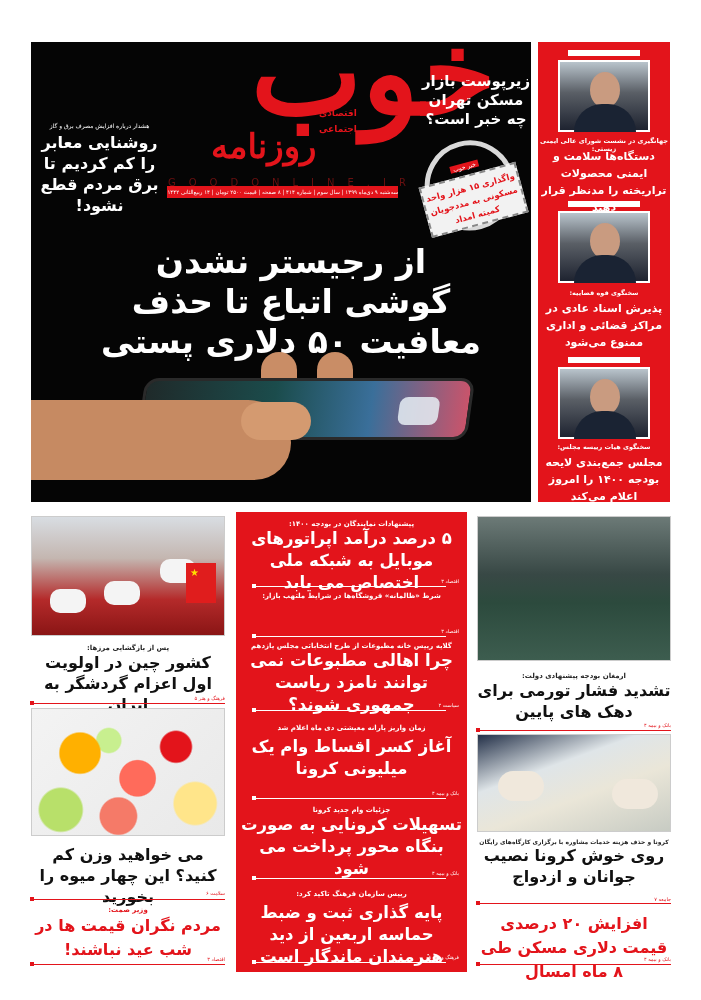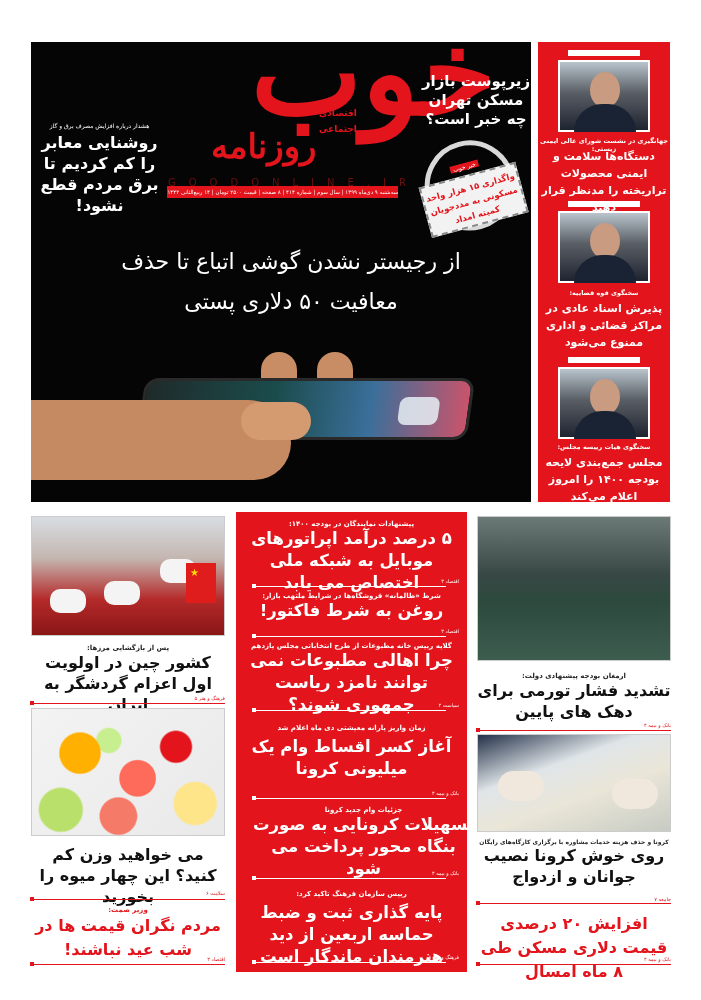--- a/index.html
+++ b/index.html
@@ -55,21 +55,21 @@
     border: 2px dashed #888; color: #e3141b; font-size: 8.5px; font-weight: bold; text-align: center; line-height: 14px; padding-top: 4px;
   }
   .stamp-tag {
     position: absolute; left: 45px; top: 2px; background: #e3141b; color: #fff; font-size: 6px; padding: 0 3px;
   }
   .hero-kicker {
     left: 126px; top: 170px; width: 232px; height: 26px; background: #e3141b; color: #fff; font-size: 11px; font-weight: bold;
     text-align: center; line-height: 26px;
   }
   .hero-headline {
-    left: 70px; top: 200px; width: 380px; color: #fff; font-weight: normal; font-size: 22px; line-height: 40px; text-align: center;
+    left: 70px; top: 200px; width: 380px; color: #fff; font-weight: bold; font-size: 33px; line-height: 40px; text-align: center;
   }
   .phone-scene {
     left: 0; top: 300px; width: 500px; height: 160px;
   }
   .hand {
     position: absolute; left: 0; top: 58px; width: 260px; height: 80px; background: #c68a62; border-radius: 0 70px 60px 0;
   }
   .thumb {
     position: absolute; left: 210px; top: 60px; width: 70px; height: 38px; background: #d49a70; border-radius: 40px;
   }
@@ -262,21 +262,20 @@
   <div class="story" style="left:4px;top:8px;width:223px;">
     <div class="mid-kicker">پیشنهادات نمایندگان در بودجه ۱۴۰۰:</div>
     <div class="mid-head">۵ درصد درآمد اپراتورهای موبایل به شبکه ملی اختصاص می یابد</div>
   </div>
   <div class="section-white" style="right:8px;top:66px;">اقتصاد ۳</div>
   <div class="rule-white" style="left:18px;top:74px;width:192px;"></div>
   <div class="rule-dot-w" style="left:16px;top:72px;"></div>
 
   <div class="story" style="left:4px;top:80px;width:223px;">
     <div class="mid-kicker">شرط «ظالمانه» فروشگاه‌ها در شرایط ملتهب بازار:</div>
-    <div class="mid-head">روغن به شرط فاکتور!</div>
   </div>
   <div class="section-white" style="right:8px;top:116px;">اقتصاد ۳</div>
   <div class="rule-white" style="left:18px;top:124px;width:192px;"></div>
   <div class="rule-dot-w" style="left:16px;top:122px;"></div>
 
   <div class="story" style="left:4px;top:130px;width:223px;">
     <div class="mid-kicker">گلایه رییس خانه مطبوعات از طرح انتخاباتی مجلس یازدهم</div>
     <div class="mid-head">چرا اهالی مطبوعات نمی توانند نامزد ریاست جمهوری شوند؟</div>
   </div>
   <div class="section-white" style="right:8px;top:190px;">سیاست ۲</div>
@@ -284,21 +283,21 @@
   <div class="rule-dot-w" style="left:16px;top:196px;"></div>
 
   <div class="story" style="left:4px;top:212px;width:223px;">
     <div class="mid-kicker">زمان واریز یارانه معیشتی دی ماه اعلام شد</div>
     <div class="mid-head" style="margin-top:4px;">آغاز کسر اقساط وام یک میلیونی کرونا</div>
   </div>
   <div class="section-white" style="right:8px;top:278px;">بانک و بیمه ۴</div>
   <div class="rule-white" style="left:18px;top:286px;width:192px;"></div>
   <div class="rule-dot-w" style="left:16px;top:284px;"></div>
 
-  <div class="story" style="left:16px;top:294px;width:223px;">
+  <div class="story" style="left:4px;top:294px;width:223px;">
     <div class="mid-kicker">جزئیات وام جدید کرونا</div>
     <div class="mid-head">تسهیلات کرونایی به صورت بنگاه محور پرداخت می شود</div>
   </div>
   <div class="section-white" style="right:8px;top:358px;">بانک و بیمه ۴</div>
   <div class="rule-white" style="left:18px;top:366px;width:192px;"></div>
   <div class="rule-dot-w" style="left:16px;top:364px;"></div>
 
   <div class="story" style="left:4px;top:378px;width:223px;">
     <div class="mid-kicker">رییس سازمان فرهنگ تاکید کرد:</div>
     <div class="mid-head" style="margin-top:4px;">پایه گذاری ثبت و ضبط حماسه اربعین از دید هنرمندان ماندگار است</div>

